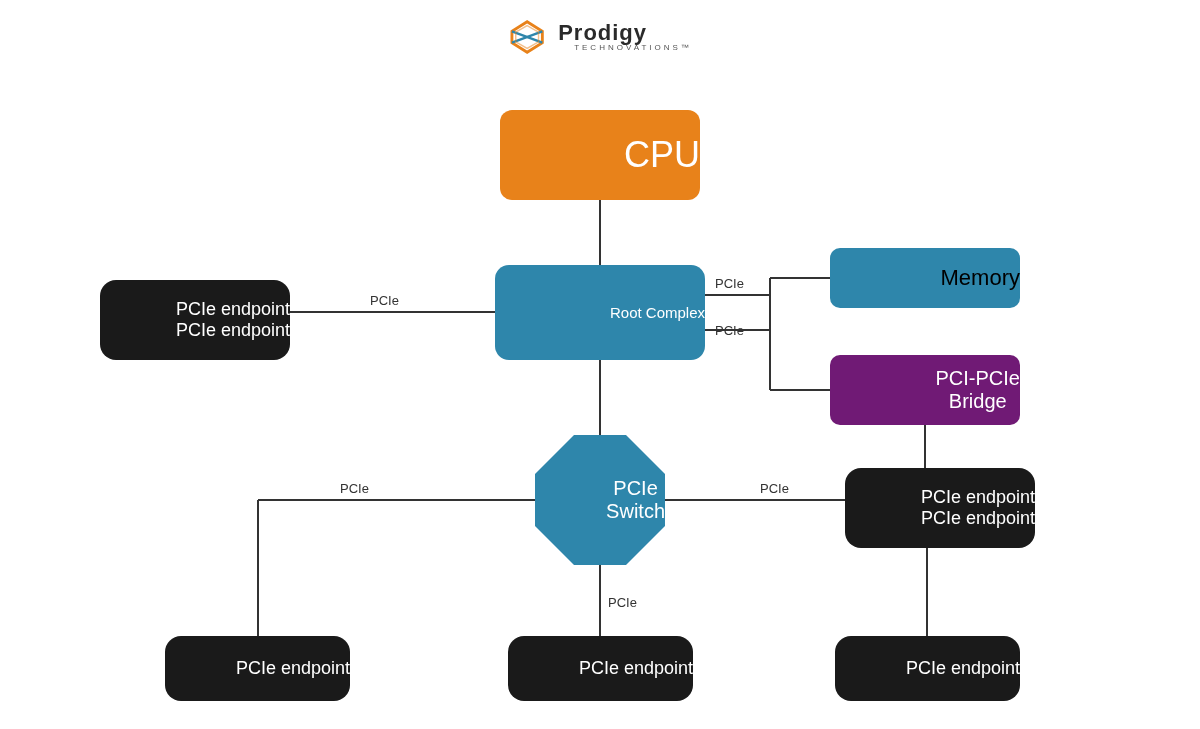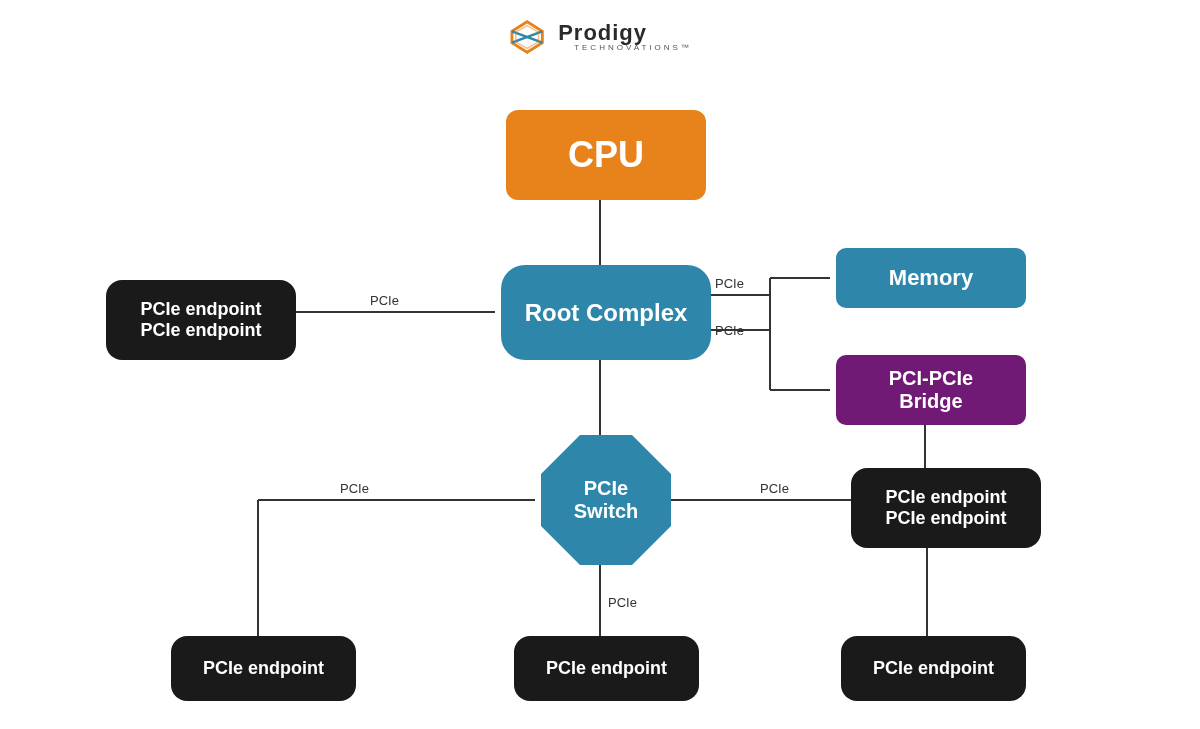--- a/index.html
+++ b/index.html
@@ -53,51 +53,50 @@
       color: #555;
       text-transform: uppercase;
       margin-left: 16px;
     }
 
     
     .node {
       position: absolute;
       display: flex;
       align-items: center;
-      justify-content: center;
+      justify-content: flex-end;
       text-align: center;
-      font-weight: bold;
-      margin-left: 6px;
+      font-weight: normal;
     }
 
     .node-cpu {
       background: #E8821A;
       color: white;
       border-radius: 12px;
       width: 200px;
       height: 90px;
       font-size: 36px;
       left: 500px;
       top: 110px;
     }
 
     .node-root-complex {
       background: #2E86AB;
       color: white;
-      border-radius: 24px;
+      border-radius: 14px;
       width: 210px;
       height: 95px;
-      font-size: 24px;
+      font-size: 15px;
       left: 495px;
       top: 265px;
     }
 
     .node-memory {
       background: #2E86AB;
-      color: #ffffff;
+      color: #000000;
       border-radius: 10px;
       width: 190px;
       height: 60px;
       font-size: 22px;
       left: 830px;
       top: 248px;
     }
 
     .node-pci-bridge {
       background: #701a75;

